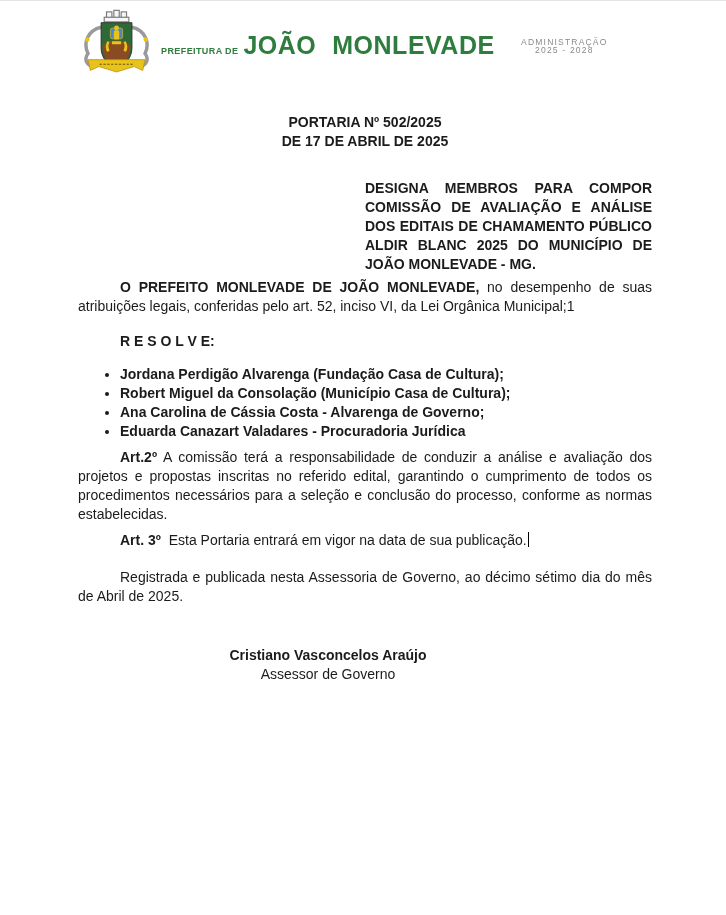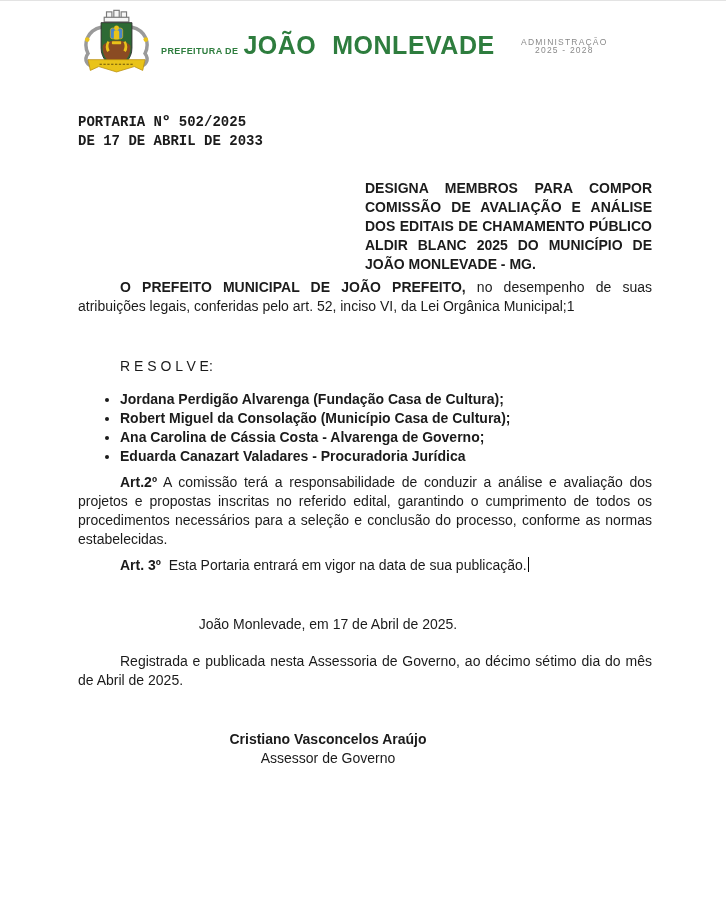--- a/index.html
+++ b/index.html
@@ -13,24 +13,24 @@
   
   .letterhead { position:relative; height:88px; }
   .logo { position:absolute; top:6px; right:34px; display:flex; align-items:center; gap:6px; }
   .logo-text { display:flex; flex-direction:row; line-height:1;gap:16px; }
   .logo-row1 { display:flex; align-items:baseline; gap:5px; white-space:nowrap; }
   .logo-prefix { font-size:9px; letter-spacing:.4px; font-weight:bold; color:var(--brand-green,#2e7d3e); }
   .logo-big { font-size:25px; font-weight:bold; letter-spacing:.5px; color:var(--brand-green,#2e7d3e); }
   .logo-admin { font-size:8.5px; letter-spacing:1.2px; color:#8a8a8a; margin-top:5px; text-align:center; }
 
   
-  .doc-title { margin-top:24px; font-weight:bold;font-family:Liberation Mono, monospace; }
+  .doc-title { margin-top:24px; text-align:center; font-weight:bold; }
   .epigraph { margin:28px 0 0 287px; text-align:justify; font-weight:bold; }
   .preamble { margin-top:4px; text-align:justify; text-indent:42px; }
-  .resolve  { margin-top:41px; text-indent:42px; font-weight:normal; }
+  .resolve  { margin-top:16px; text-indent:42px; font-weight:bold; }
   .article  { text-align:justify; text-indent:42px; margin:0; }
   .art-1 { margin-top:14px; }
   .art-2 { margin-top:7px; }
   .art-3 { margin-top:7px; }
   .bold { font-weight:bold; }
   .members { margin:4px 0 0 0; padding-left:42px; font-weight:bold; list-style:disc; }
   .members li { margin:0; }
   .center-narrow { margin-right:74px; text-align:center; }
   .dateline { margin-top:40px; }
   .sig-block-1 { margin-top:62px; }
@@ -87,42 +87,41 @@
             <span class="logo-big">JOÃO</span>
           </div>
           <span class="logo-big">MONLEVADE</span>
           <span class="logo-admin">ADMINISTRAÇÃO 2025 - 2028</span>
         </div>
       </div>
     </div>
 
     <div class="doc-title">
       <div>PORTARIA Nº 502/2025</div>
-      <div>DE 17 DE ABRIL DE 2033</div>
+      <div>DE 17 DE ABRIL DE 2025</div>
     </div>
 
     <p class="epigraph">DESIGNA MEMBROS PARA COMPOR COMISSÃO DE AVALIAÇÃO E ANÁLISE DOS EDITAIS DE CHAMAMENTO PÚBLICO ALDIR BLANC 2025 DO MUNICÍPIO DE JOÃO MONLEVADE - MG.</p>
 
-    <p class="preamble"><span class="bold">O PREFEITO MUNICIPAL DE JOÃO PREFEITO,</span> <span>no desempenho de suas atribuições legais, conferidas pelo art. 52, inciso VI, da Lei Orgânica Municipal;1</span></p>
+    <p class="preamble"><span class="bold">O PREFEITO MONLEVADE DE JOÃO MONLEVADE,</span> <span>no desempenho de suas atribuições legais, conferidas pelo art. 52, inciso VI, da Lei Orgânica Municipal;1</span></p>
 
     <p class="resolve">R E S O L V E:</p>
 
 
     <ul class="members">
       <li>Jordana Perdigão Alvarenga (Fundação Casa de Cultura);</li>
       <li>Robert Miguel da Consolação (Município Casa de Cultura);</li>
       <li>Ana Carolina de Cássia Costa  - Alvarenga de Governo;</li>
       <li>Eduarda Canazart Valadares - Procuradoria Jurídica</li>
     </ul>
 
     <p class="article art-2"><span class="bold">Art.2º</span> <span>A comissão terá a responsabilidade de conduzir a análise e avaliação dos projetos e propostas inscritas no referido edital, garantindo o cumprimento de todos os procedimentos necessários para a seleção e conclusão do processo, conforme as normas estabelecidas.</span></p>
 
     <p class="article art-3"><span class="bold">Art. 3º</span>&nbsp; <span>Esta Portaria entrará em vigor na data de sua publicação.</span><span class="text-cursor"></span></p>
 
-    <p class="dateline center-narrow">João Monlevade, em 17 de Abril de 2025.</p>
 
 
     <p class="registration">Registrada e publicada nesta Assessoria de Governo, ao décimo sétimo dia do mês de Abril de 2025.</p>
 
     <div class="sig-block-2 center-narrow">
       <div class="sig-name">Cristiano Vasconcelos Araújo</div>
       <div>Assessor de Governo</div>
     </div>
 
   </div>

